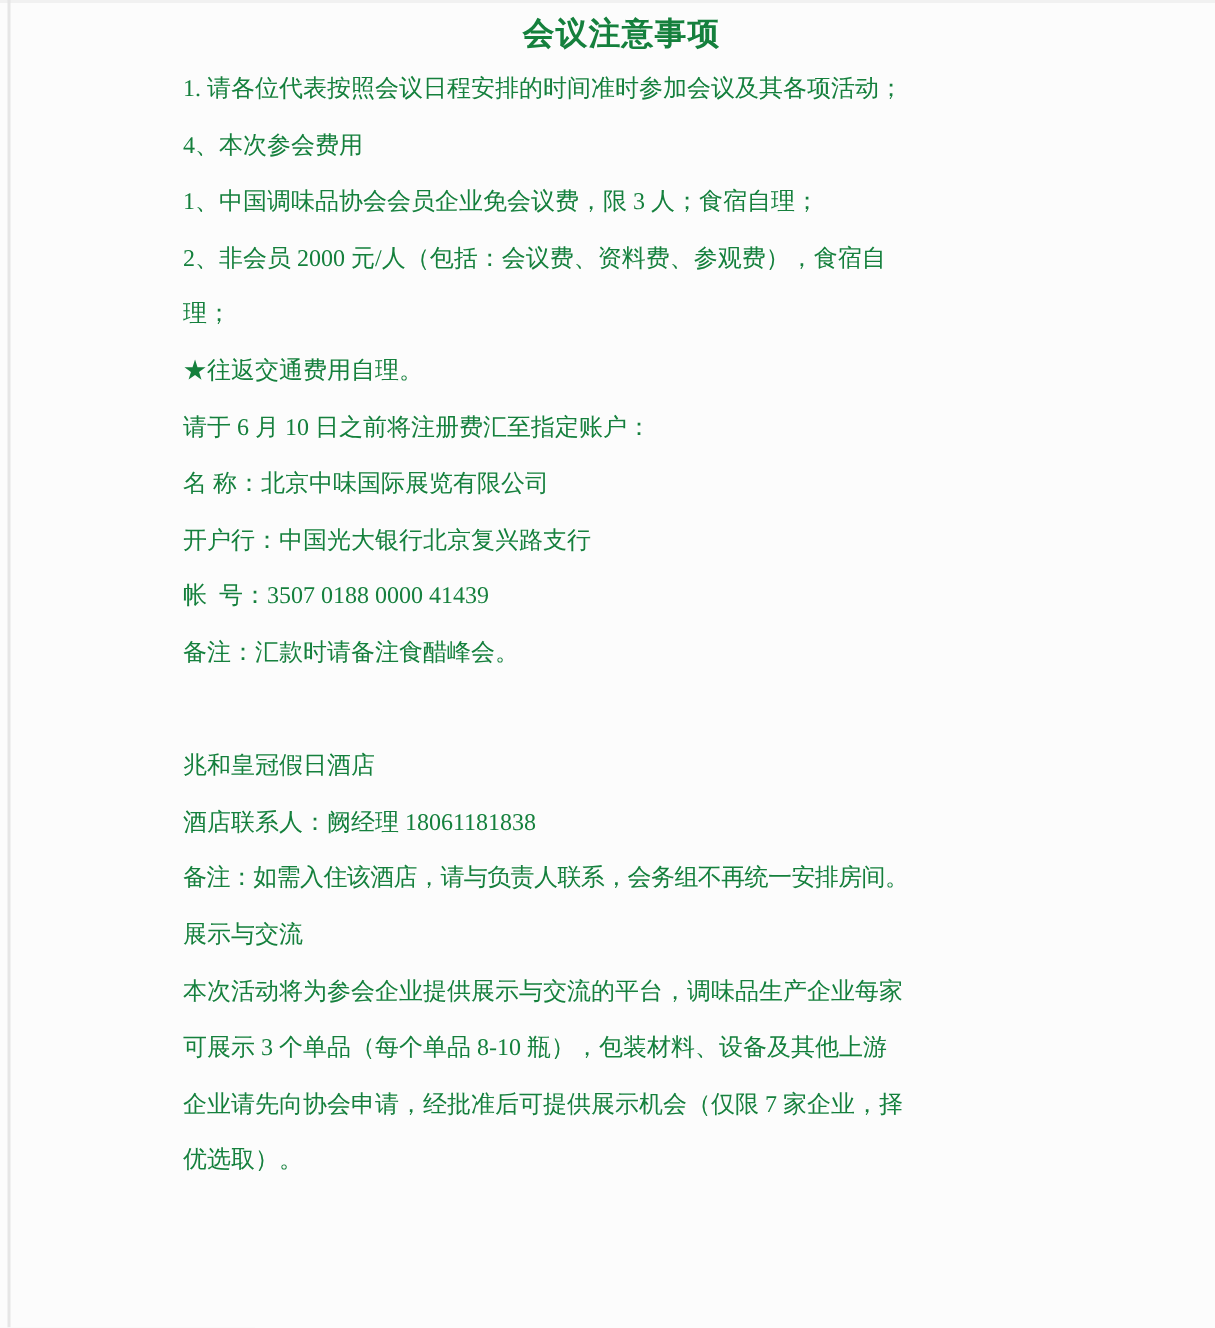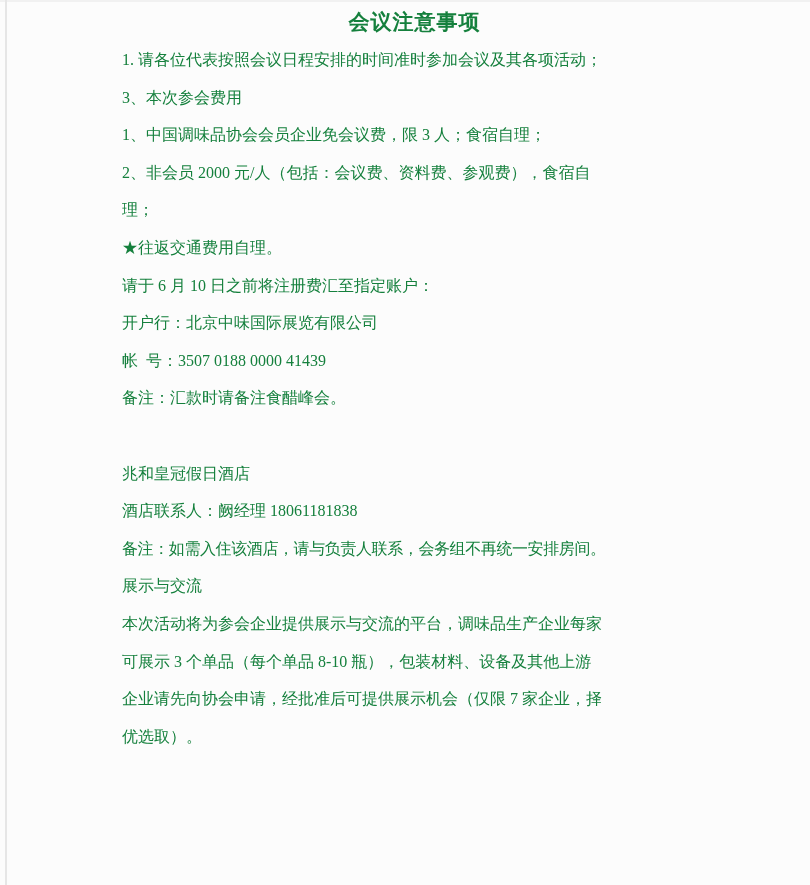--- a/index.html
+++ b/index.html
@@ -69,27 +69,28 @@
 <body>
 
 <div class="page">
   <div class="scan-edge-top"></div>
   <div class="scan-edge-left"></div>
 
   <div class="content">
     <div class="doc-title">会议注意事项</div>
     <div id="lines-container">
         <div class="line">1. 请各位代表按照会议日程安排的时间准时参加会议及其各项活动；</div>
-        <div class="line">3、本次参会费用</div>
+        <div class="line">4、本次参会费用</div>
         <div class="line">1、中国调味品协会会员企业免会议费，限 3 人；食宿自理；</div>
         <div class="line">2、非会员 2000 元/人（包括：会议费、资料费、参观费），食宿自</div>
         <div class="line">理；</div>
         <div class="line">★往返交通费用自理。</div>
         <div class="line">请于 6 月 10 日之前将注册费汇至指定账户：</div>
-        <div class="line">开户行：北京中味国际展览有限公司</div>
+        <div class="line">名 称：北京中味国际展览有限公司</div>
+        <div class="line">开户行：中国光大银行北京复兴路支行</div>
         <div class="line">帐  号：3507 0188 0000 41439</div>
         <div class="line">备注：汇款时请备注食醋峰会。</div>
         <div class="line"></div>
         <div class="line">兆和皇冠假日酒店</div>
         <div class="line">酒店联系人：阙经理 18061181838</div>
         <div class="line tight">备注：如需入住该酒店，请与负责人联系，会务组不再统一安排房间。</div>
         <div class="line">展示与交流</div>
         <div class="line">本次活动将为参会企业提供展示与交流的平台，调味品生产企业每家</div>
         <div class="line">可展示 3 个单品（每个单品 8-10 瓶），包装材料、设备及其他上游</div>
         <div class="line">企业请先向协会申请，经批准后可提供展示机会（仅限 7 家企业，择</div>

